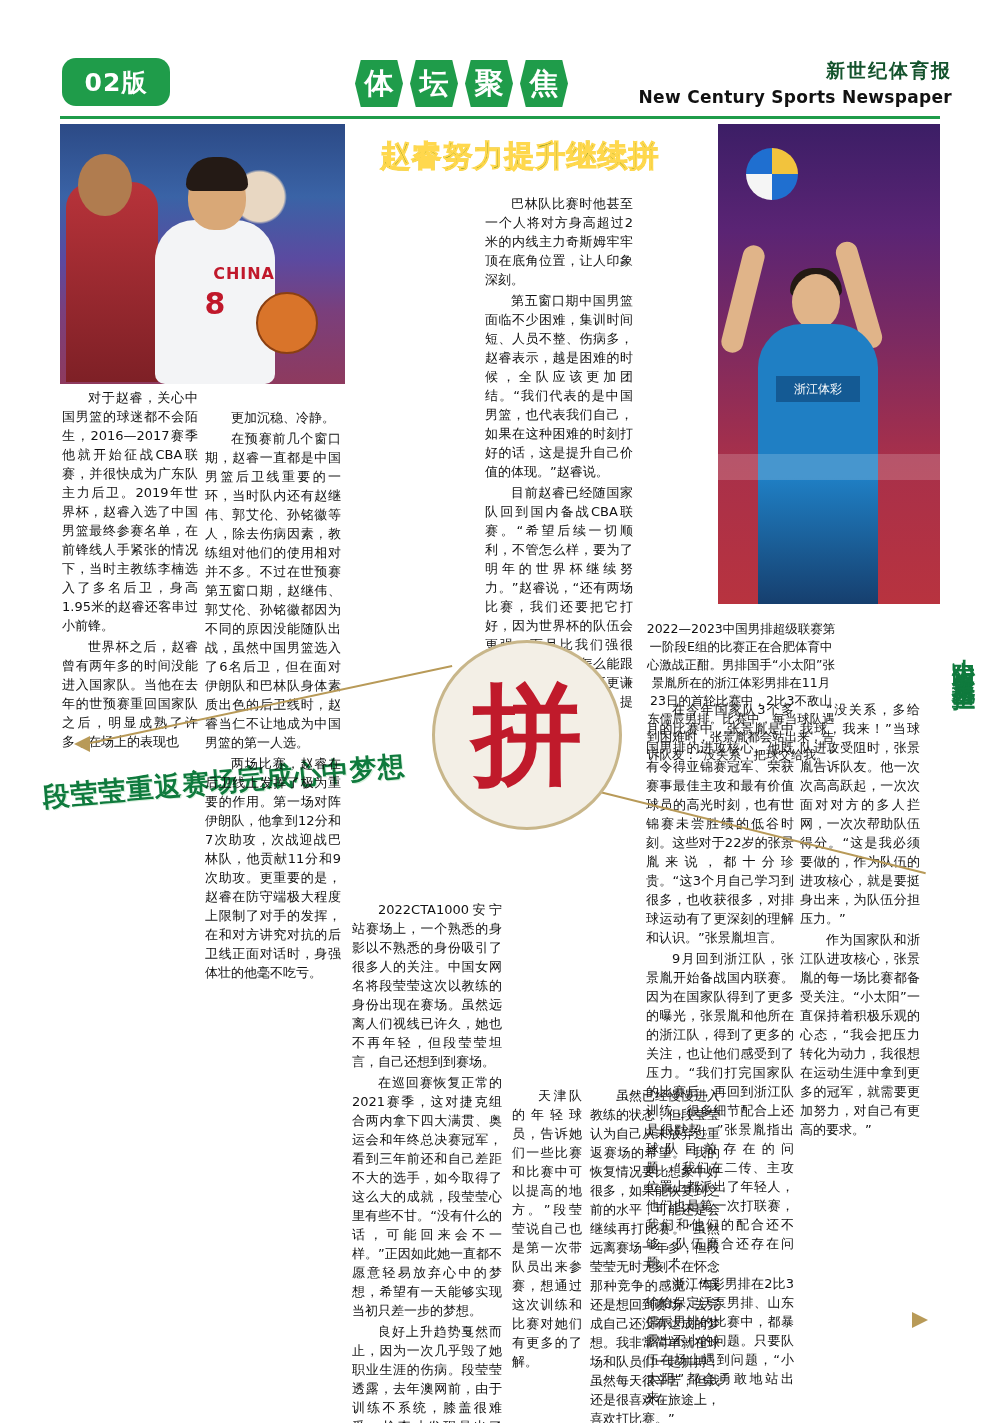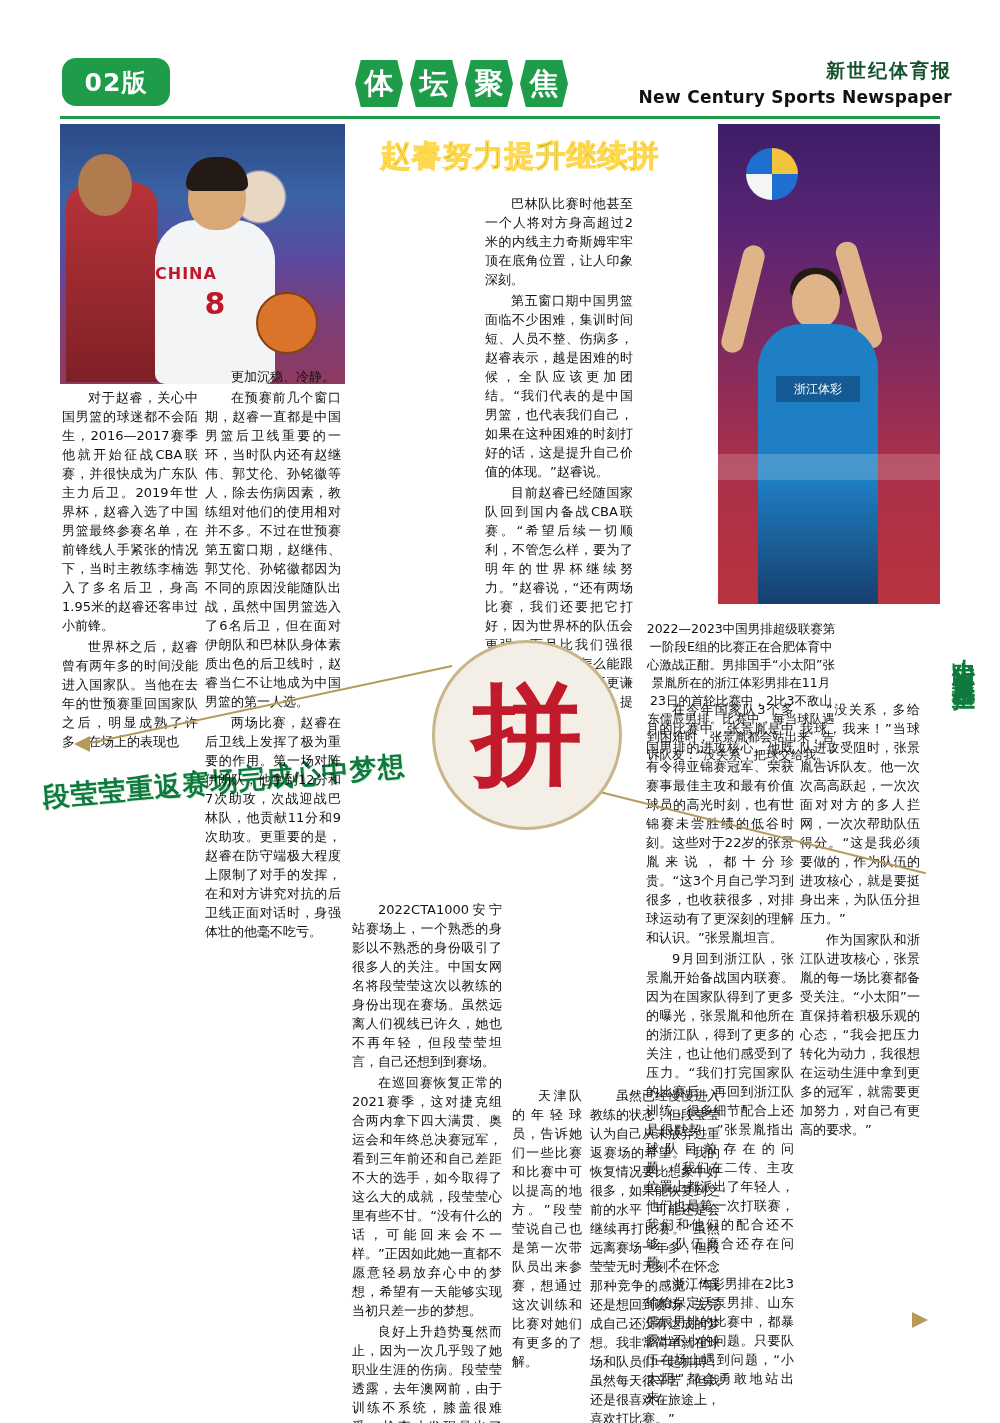--- a/index.html
+++ b/index.html
@@ -44,21 +44,21 @@
     left:60px; top:124px; width:285px; height:260px;
     background:
       radial-gradient(circle at 70% 28%, #e8d7c2 0 9%, rgba(0,0,0,0) 10%),
       linear-gradient(180deg,#2c4a86 0%,#3a63a6 28%,#5b4aa0 52%,#7a3f7c 72%,#8e3a5e 100%);
   }
   #photo-basketball .jersey {
     position:absolute; left:95px; top:96px; width:120px; height:164px;
     background:#f3f4f6; border-radius:40px 40px 10px 10px;
   }
   #photo-basketball .jtext {
-    position:absolute; left:95px; top:140px; width:120px; text-align:left;
+    position:absolute; left:95px; top:140px; width:120px; text-align:right;
     color:#c0182b; font-weight:bold; font-size:16px; letter-spacing:1px;
   }
   #photo-basketball .jnum {
     position:absolute; left:95px; top:162px; width:120px; text-align:center;
     color:#c0182b; font-weight:bold; font-size:30px;
   }
   #photo-basketball .head {
     position:absolute; left:128px; top:40px; width:58px; height:66px;
     background:#d9a877; border-radius:50% 50% 45% 45%;
   }
@@ -200,21 +200,21 @@
     font-size:13px; line-height:19px; color:#111; text-align:justify;
     font-family:"DejaVu Sans","Liberation Sans",sans-serif;
   }
   .col p { margin:0 0 2px 0; text-indent:2em; }
   .caption {
     position:absolute; font-size:12.5px; line-height:18px; color:#111; text-align:center;margin-top:8px;
   }
 
   
   #col-a { left:62px;  top:388px; width:136px; }
-  #col-b { left:205px; top:367px; width:136px; }
+  #col-b { left:205px; top:408px; width:136px; }
   #col-c { left:485px; top:186px; width:148px;margin-top:8px; }
   #col-vol-cap { left:646px; top:612px; width:190px; }
   #col-vol1 { left:646px; top:700px; width:148px; }
   #col-vol2 { left:800px; top:700px; width:120px; }
   #col-t1 { left:352px; top:900px; width:150px; }
   #col-t2 { left:512px; top:1086px; width:70px; }
   #col-t3 { left:590px; top:1086px; width:130px; }
 </style>
 </head>
 <body>

